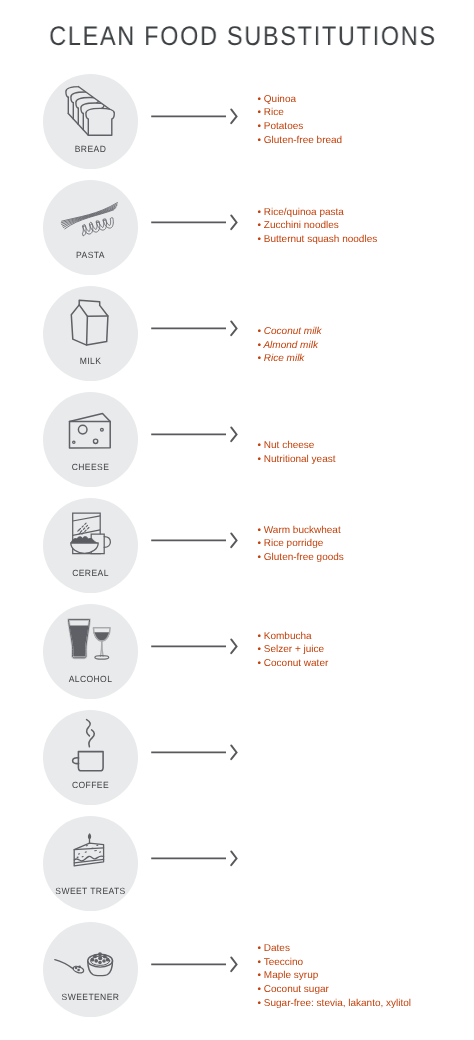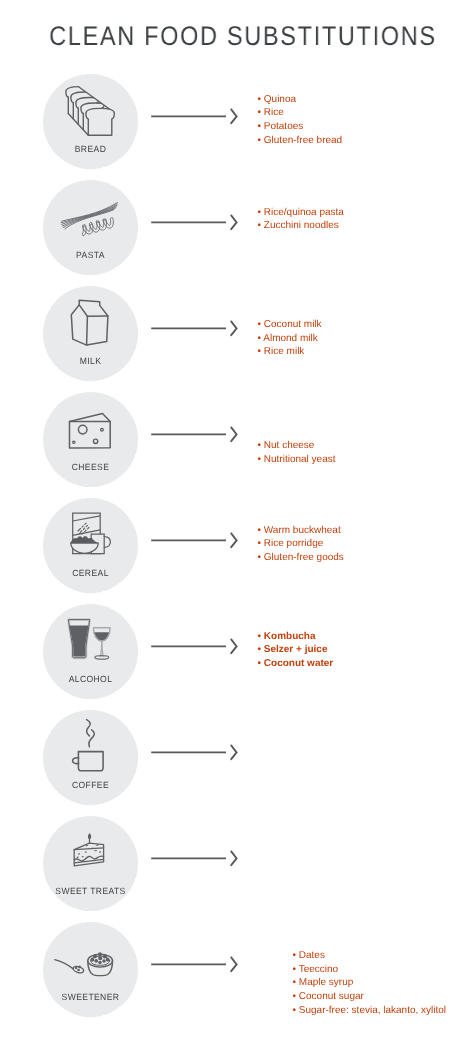--- a/index.html
+++ b/index.html
@@ -75,37 +75,38 @@
             </g>
           </svg></div>
         <div class="lbl">PASTA</div>
         <div class="arrow" style="top: 32px;"><svg width="94" height="20" viewBox="0 0 94 20">
             <line x1="3.2" y1="10.4" x2="78" y2="10.4" stroke="#58595c" stroke-width="1.9" stroke-linecap="butt"></line>
             <polyline points="83.2,3.4 88.6,10.4 83.2,17.2" fill="none" stroke="#58595c" stroke-width="1.9" stroke-linecap="round" stroke-linejoin="miter"></polyline>
           </svg></div>
         <div class="list" style="top: 25.62px;">
           <div class="li"><span>•</span> <span>Rice/quinoa pasta</span></div>
           <div class="li"><span>•</span> <span>Zucchini noodles</span></div>
+          <div class="li"><span>•</span> <span>Butternut squash noodles</span></div>
         </div>
       </div>
       <div class="row" style="top: 286px;">
         <div class="circle"></div>
         <div class="ico"><svg width="95" height="95" viewBox="0 0 95 95">
             <g fill="none" stroke="#5f6166" stroke-width="1.5" stroke-linejoin="round" stroke-linecap="round">
               <path d="M36.2 14.2 L56.7 15.7 L56.7 19.4 L64.9 30.0 L63.7 55.6 L43.6 59.1 L29.8 53.1 L28.3 28.8 L36.2 18.9 Z"></path>
               <path d="M36.2 18.9 L44.4 30.3 L64.9 30.0"></path>
               <path d="M44.4 30.3 L43.6 59.1"></path>
             </g>
           </svg></div>
         <div class="lbl">MILK</div>
         <div class="arrow" style="top: 32px;"><svg width="94" height="20" viewBox="0 0 94 20">
             <line x1="3.2" y1="10.4" x2="78" y2="10.4" stroke="#58595c" stroke-width="1.9" stroke-linecap="butt"></line>
             <polyline points="83.2,3.4 88.6,10.4 83.2,17.2" fill="none" stroke="#58595c" stroke-width="1.9" stroke-linecap="round" stroke-linejoin="miter"></polyline>
           </svg></div>
-        <div class="list" style="top: 32px;">
+        <div class="list" style="top: 39px; font-style: italic;">
           <div class="li"><span>•</span> <span>Coconut milk</span></div>
           <div class="li"><span>•</span> <span>Almond milk</span></div>
           <div class="li"><span>•</span> <span>Rice milk</span></div>
         </div>
       </div>
       <div class="row" style="top: 392px;">
         <div class="circle"></div>
         <div class="ico"><svg width="95" height="95" viewBox="0 0 95 95">
             <g fill="none" stroke="#5f6166" stroke-width="1.5" stroke-linejoin="round" stroke-linecap="round">
               <path d="M26.5 29.6 L26.5 56.0 L67.2 55.7 L67.2 29.6 Z"></path>
@@ -175,21 +176,21 @@
               <path d="M58.8 37.1 C58.8 42.1 58.4 47.3 57.5 52.3" fill="none" stroke="#a9abae" stroke-width="1.3" stroke-linecap="round"></path>
               <path d="M58.8 37.1 C58.8 42.1 59.2 47.3 60.1 52.3" fill="none" stroke="#a9abae" stroke-width="1.3" stroke-linecap="round"></path>
               <ellipse cx="58.8" cy="53.4" rx="6.9" ry="1.7" fill="none" stroke="#6c6e73" stroke-width="1.25"></ellipse>
             </g>
           </svg></div>
         <div class="lbl">ALCOHOL</div>
         <div class="arrow" style="top: 32px;"><svg width="94" height="20" viewBox="0 0 94 20">
             <line x1="3.2" y1="10.4" x2="78" y2="10.4" stroke="#58595c" stroke-width="1.9" stroke-linecap="butt"></line>
             <polyline points="83.2,3.4 88.6,10.4 83.2,17.2" fill="none" stroke="#58595c" stroke-width="1.9" stroke-linecap="round" stroke-linejoin="miter"></polyline>
           </svg></div>
-        <div class="list" style="top: 25.62px; font-weight: bold;">
+        <div class="list" style="top: 25.62px;">
           <div class="li"><span>•</span> <span>Kombucha</span></div>
           <div class="li"><span>•</span> <span>Selzer + juice</span></div>
           <div class="li"><span>•</span> <span>Coconut water</span></div>
         </div>
       </div>
       <div class="row" style="top: 710px;">
         <div class="circle"></div>
         <div class="ico"><svg width="95" height="95" viewBox="0 0 95 95">
             <g fill="none" stroke="#5f6166" stroke-width="1.55" stroke-linejoin="round" stroke-linecap="round">
               <path d="M43.6 9.6 C47.7 11.8 48.4 14.5 45.4 17.4 C42.4 20.4 43.4 23.5 46.4 25.9"></path>
@@ -258,21 +259,21 @@
                 <circle cx="61.0" cy="39.0" r="1.8"></circle>
                 <circle cx="57.0" cy="40.5" r="1.8"></circle>
               </g>
             </g>
           </svg></div>
         <div class="lbl">SWEETENER</div>
         <div class="arrow" style="top: 32px;"><svg width="94" height="20" viewBox="0 0 94 20">
             <line x1="3.2" y1="10.4" x2="78" y2="10.4" stroke="#58595c" stroke-width="1.9" stroke-linecap="butt"></line>
             <polyline points="83.2,3.4 88.6,10.4 83.2,17.2" fill="none" stroke="#58595c" stroke-width="1.9" stroke-linecap="round" stroke-linejoin="miter"></polyline>
           </svg></div>
-        <div class="list" style="top: 27px; margin-left: 35px;">
+        <div class="list" style="top: 20px;">
           <div class="li"><span>•</span> <span>Dates</span></div>
           <div class="li"><span>•</span> <span>Teeccino</span></div>
           <div class="li"><span>•</span> <span>Maple syrup</span></div>
           <div class="li"><span>•</span> <span>Coconut sugar</span></div>
           <div class="li"><span>•</span> <span>Sugar-free: stevia, lakanto, xylitol</span></div>
         </div>
       </div>
     </div>
 </div>
 

